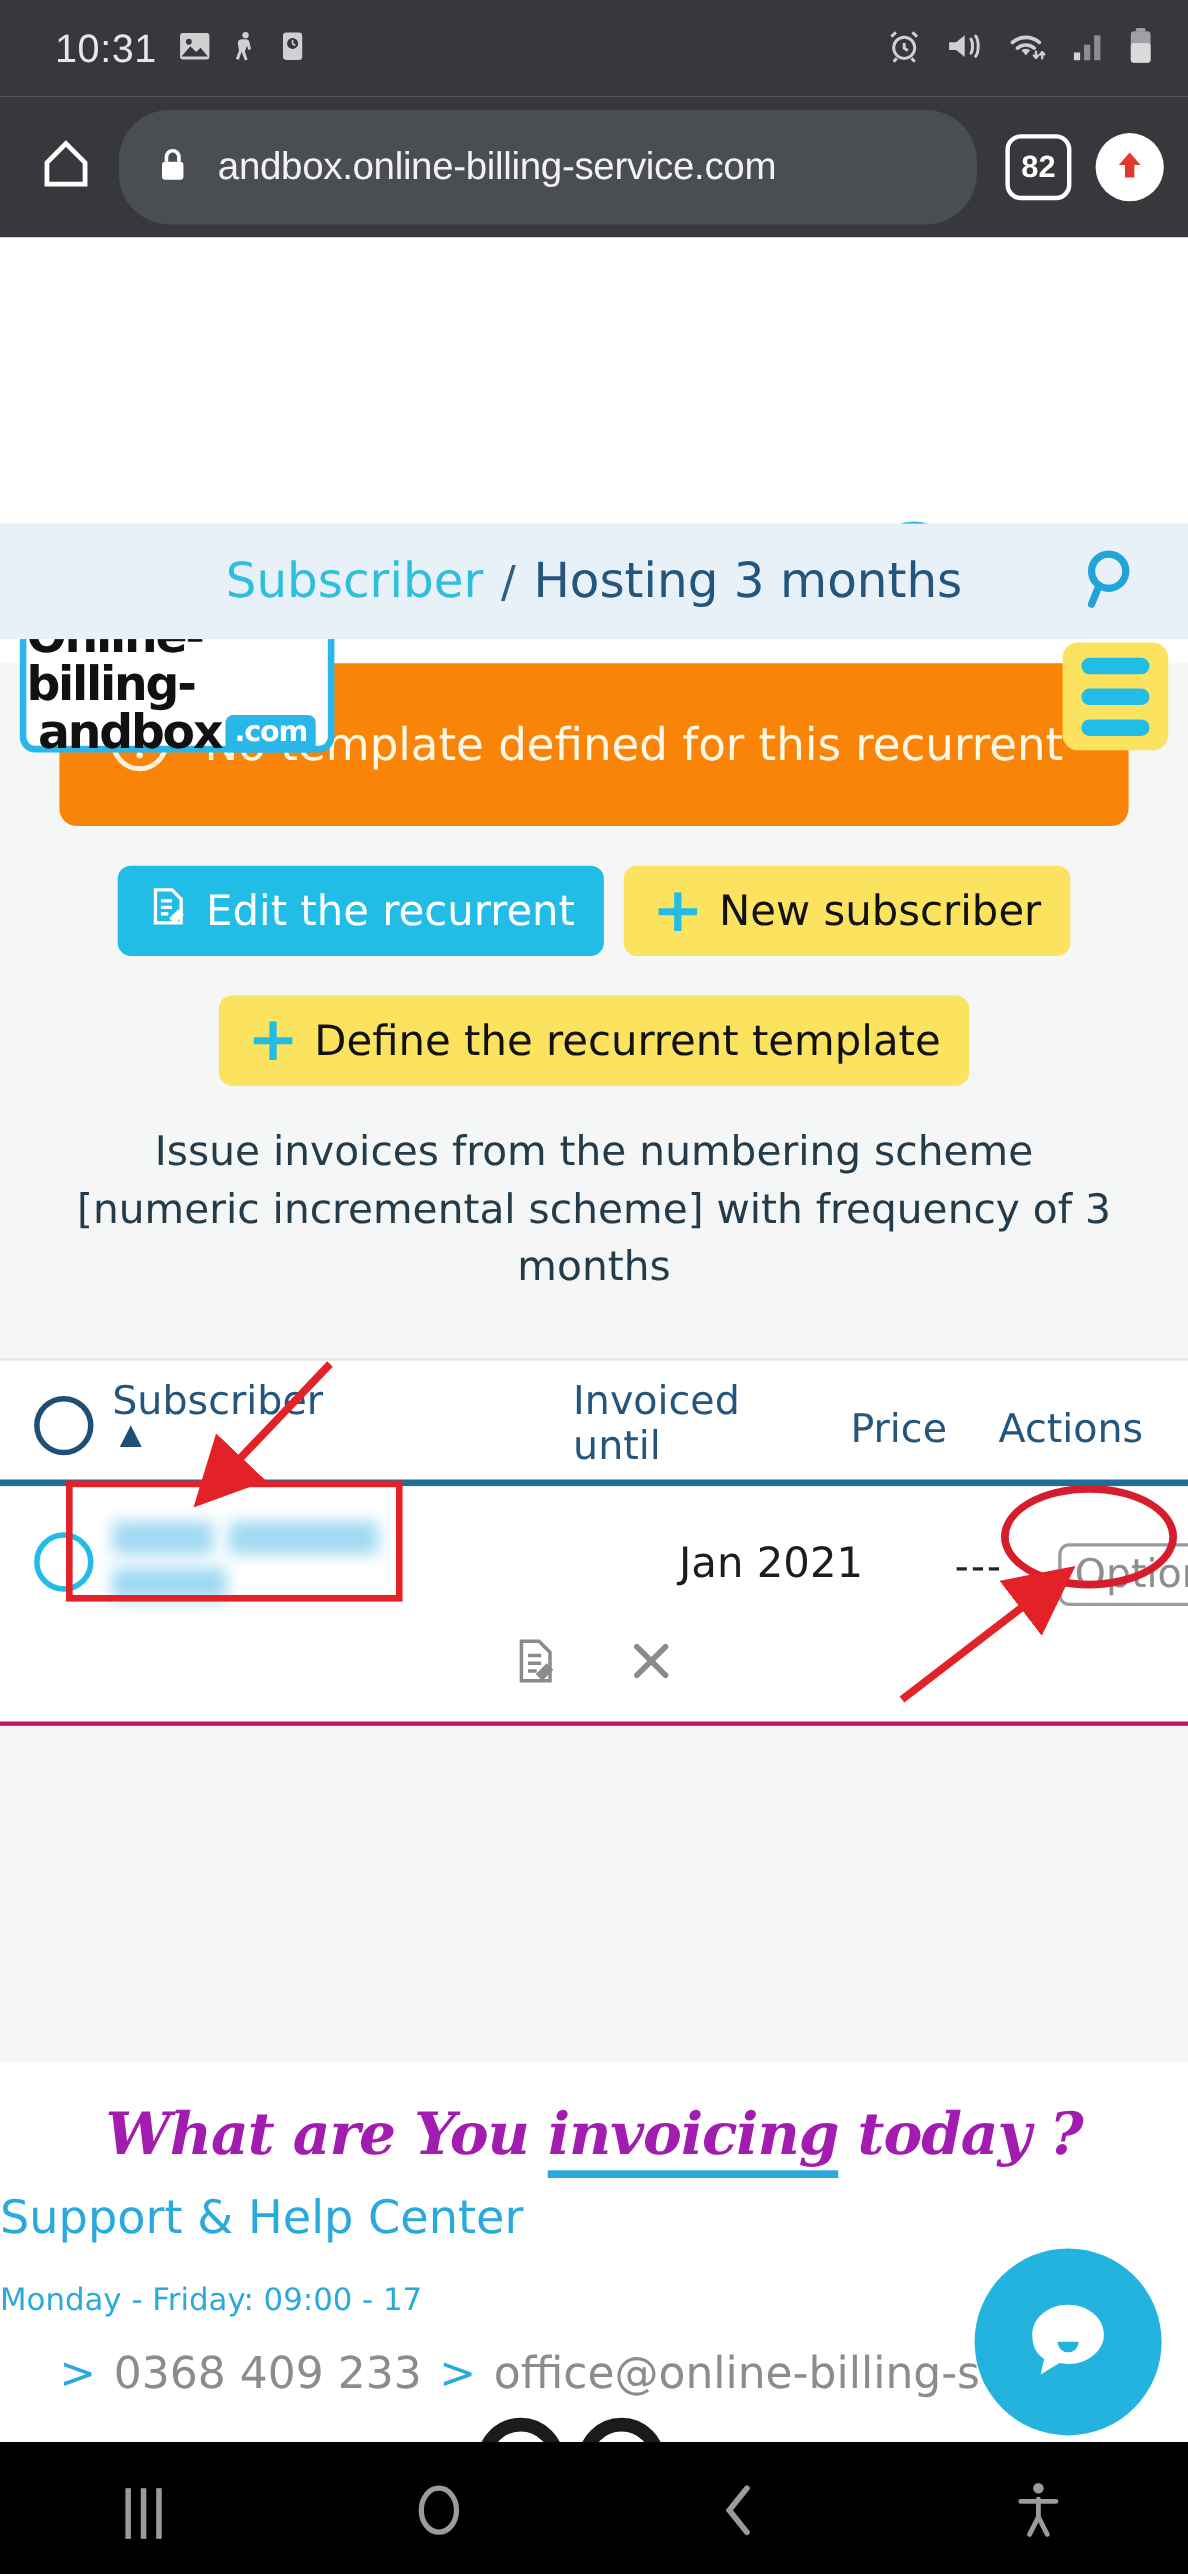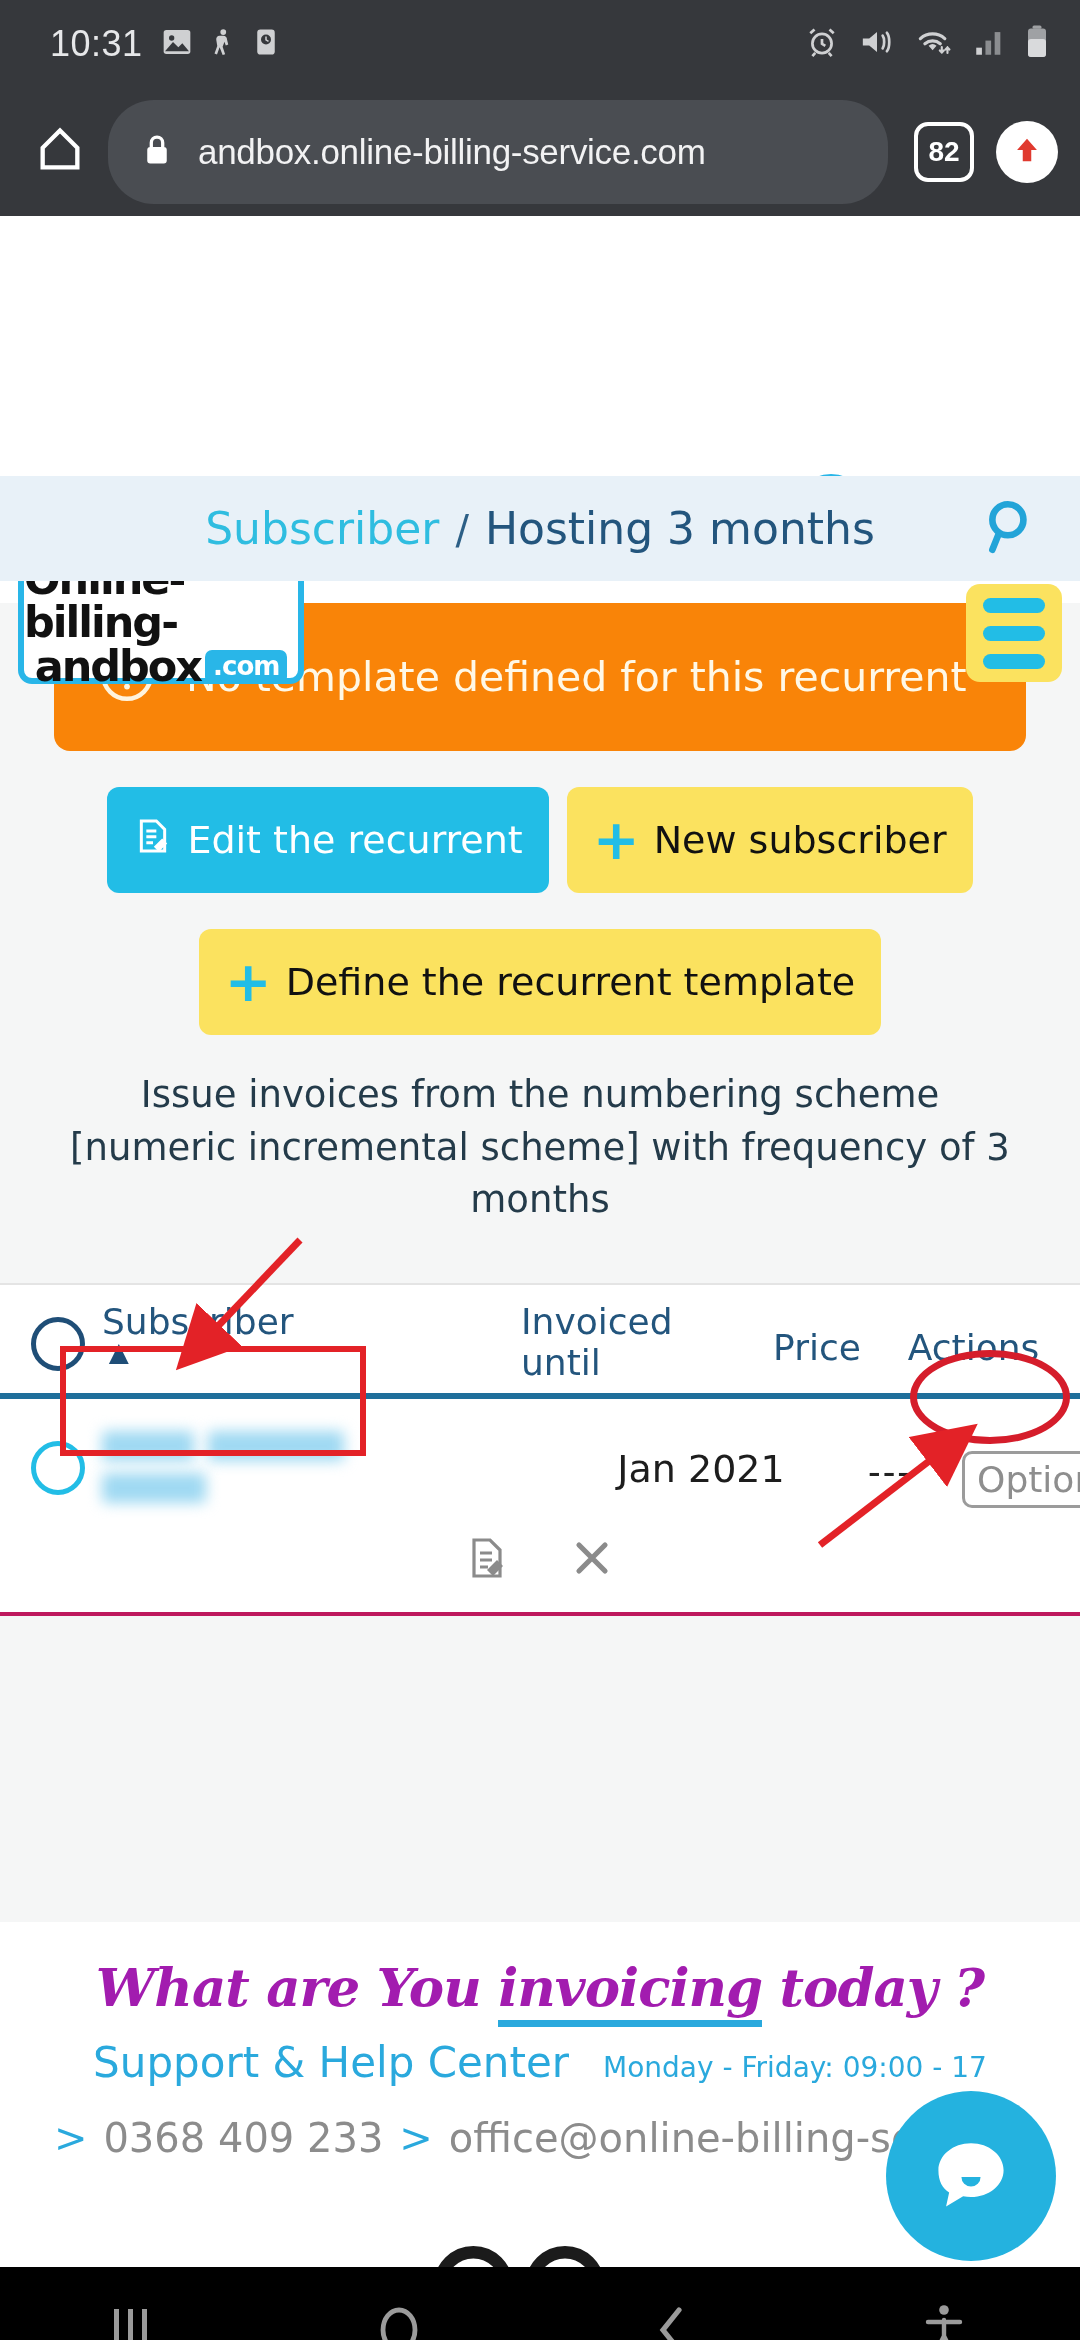--- a/index.html
+++ b/index.html
@@ -96,21 +96,21 @@
   
   .content { background:#f5f6f6; padding-bottom:6px; }
   .alert {
     margin:22px 54px 0 54px; background:#f98408; border-radius:16px;
     min-height:148px; display:flex; align-items:center; padding:0 44px; gap:30px;
   }
   .alert-text { color:#fff8e6; font-size:41px; font-family:"DejaVu Sans", sans-serif;}
 
   .btnrow { display:flex; justify-content:center; gap:18px; margin-top:36px; flex-wrap:wrap; padding:0 30px;}
   .btn {
-    border-radius:12px; height:106px; display:flex; align-items:center;
+    border-radius:12px; height:82px; display:flex; align-items:center;
     gap:14px; padding:0 26px; font-size:38px; font-family:"DejaVu Sans", sans-serif;
   }
   .btn-cyan { background:#22bde6; color:#ffffff; }
   .btn-yellow { background:#fbe25f; color:#111111; }
   .plus-ico { color:#22bde6; font-size:56px; font-weight:bold; line-height:0.6; }
 
   .desc {
     text-align:center; margin:34px 70px 0 70px;
     font-size:37px; color:#243b4a; line-height:1.42; font-family:"DejaVu Sans", sans-serif;
   }
@@ -145,21 +145,21 @@
 
   .spacer { background:#f5f6f6; height:300px; }
 
   
   .footer { background:#ffffff; text-align:center; padding-top:34px; position:relative; height:345px; overflow:hidden;}
   .f-head {
     font-size:53px; color:#a21caf; font-family:"DejaVu Serif", serif;
     font-style:italic; font-weight:bold; letter-spacing:-1px;
   }
   .f-head .ul { border-bottom:7px solid #2aa9dd; padding-bottom:2px;}
-  .f-sub { margin-top:20px; display:flex; align-items:baseline; justify-content:center; gap:34px; }
+  .f-sub { margin-top:20px; display:flex; align-items:baseline; justify-content:center; gap:34px;flex-direction:column; }
   .f-support { font-size:42px; color:#2aa9dd; font-family:"DejaVu Sans", sans-serif;}
   .f-hours { font-size:28px; color:#2aa9dd; font-family:"DejaVu Sans", sans-serif;}
   .f-contact { margin-top:28px; display:flex; align-items:baseline; justify-content:center; gap:16px; font-size:40px; color:#8c8c8c; font-family:"DejaVu Sans", sans-serif;}
   .f-arrow { color:#2aa9dd; }
   .f-mascot { position:absolute; left:50%; transform:translateX(-50%); bottom:-110px; }
 
   .chat-fab {
     position:absolute; right:24px; bottom:6px;
     width:170px; height:170px; border-radius:50%; background:#24b2df;
     display:flex; align-items:center; justify-content:center;

